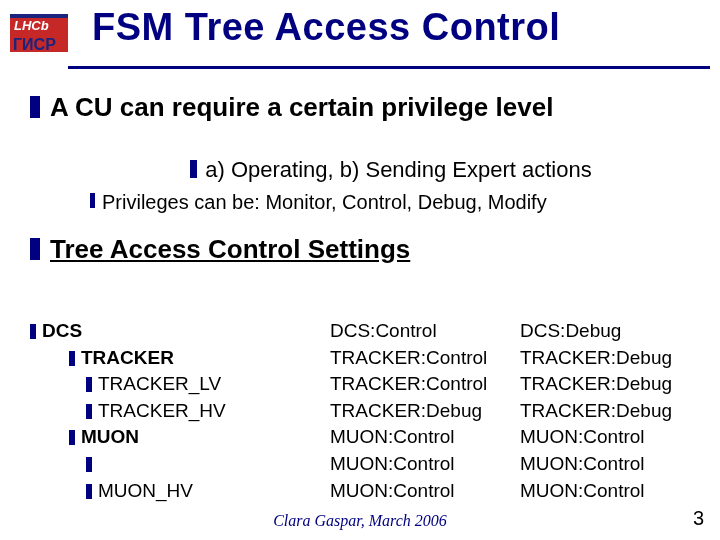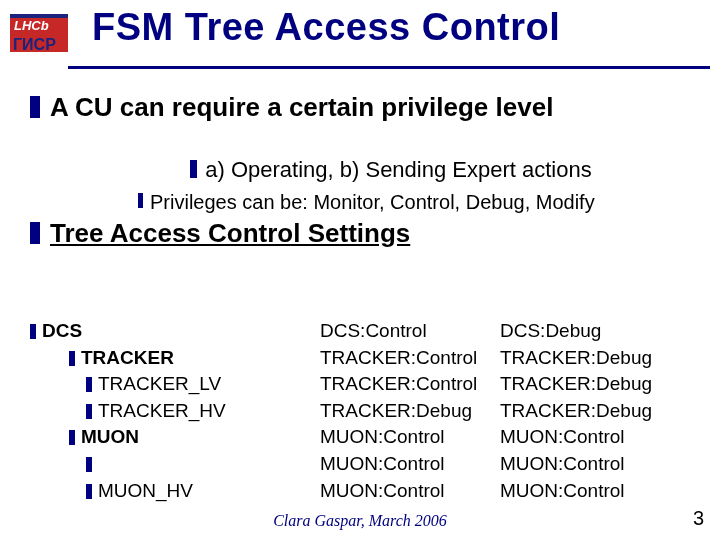--- a/index.html
+++ b/index.html
@@ -60,38 +60,39 @@
   .lvl2 {
     font-size: 22px;
     color: #000;
     margin: 4px 0 0 42px;
     line-height: 1.2;
     text-align: center;
   }
   .lvl3 {
     font-size: 20px;
     color: #000;
-    margin: 6px 0 0 108px;
+    margin: 6px 0 0 60px;
     line-height: 1.2;
   }
   .bullet {
     display: inline-block;
     vertical-align: top;
   }
   .b1 { width: 10px; height: 22px; background: #000080; margin-right: 10px; position: relative; top: 4px; }
   .b2 { width: 7px; height: 18px; background: #000080; margin-right: 8px; position: relative; top: 3px; }
   .b3 { width: 5px; height: 15px; background: #000080; margin-right: 7px; position: relative; top: 3px; }
 
   .tree-wrap {
     position: absolute;
     left: 30px;
     top: 318px;
     width: 680px;
     display: flex;
     flex-direction: row;
+    gap: 10px;
   }
   .tree-col {
     width: 290px;
     font-family: "Comic Sans MS", "Trebuchet MS", sans-serif;
   }
   .col2, .col3 {
     width: 180px;
     font-size: 19px;
     font-family: "Comic Sans MS", "Trebuchet MS", sans-serif;
     line-height: 1.4;
@@ -147,21 +148,21 @@
     </div>
 
     <div class="lvl2">
       <span class="bullet b2"></span><span>a) Operating, b) Sending Expert actions</span>
     </div>
 
     <div class="lvl3">
       <span class="bullet b3"></span><span>Privileges can be: Monitor, Control, Debug, Modify</span>
     </div>
 
-    <div class="lvl1" style="margin-top:4px;">
+    <div class="lvl1" style="margin-top:20px;">
       <span class="bullet b1"></span><span class="heading2-inner" style="text-decoration:underline;">Tree Access Control Settings</span>
     </div>
 
   </div>
 
   <div class="tree-wrap">
     <div class="tree-col">
       <div class="t-row t0"><span class="bs"></span><span>DCS</span></div>
       <div class="t-row t1"><span class="bs"></span><span>TRACKER</span></div>
       <div class="t-row t2"><span class="bs"></span><span>TRACKER_LV</span></div>

